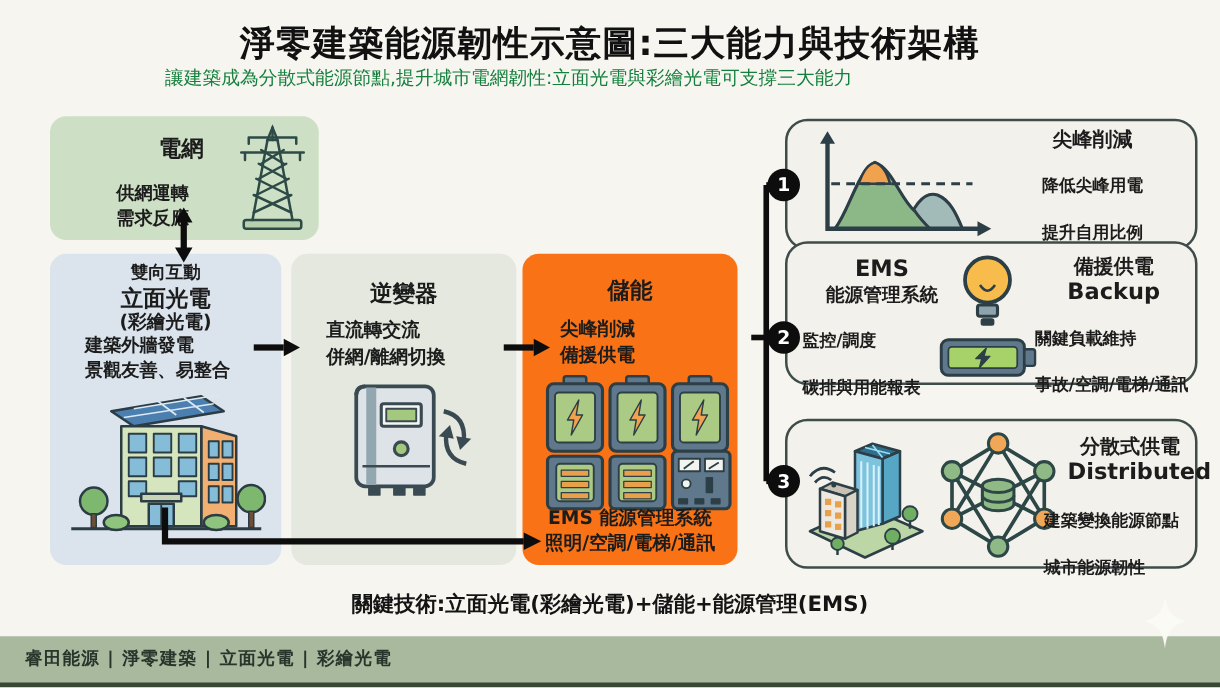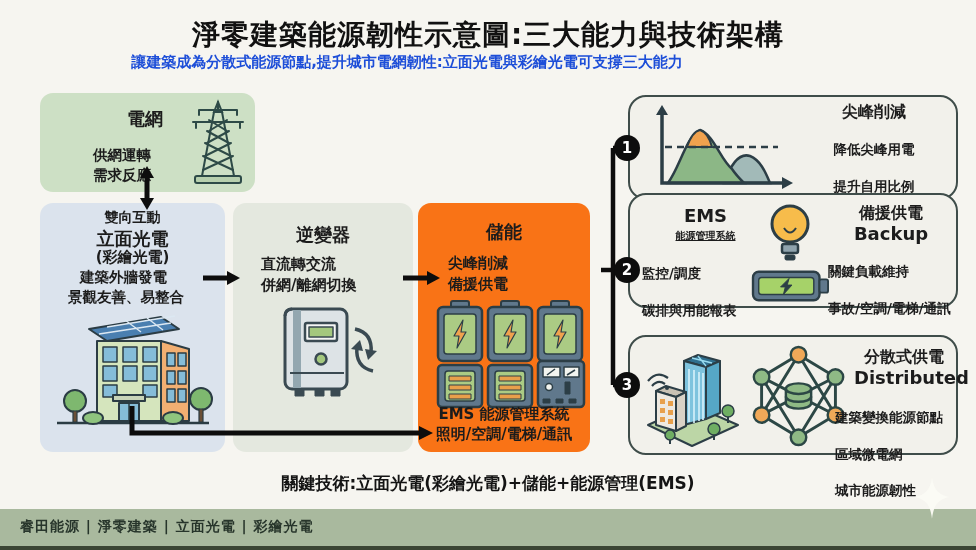--- a/index.html
+++ b/index.html
@@ -4,21 +4,21 @@
 <style>
   html,body{margin:0;padding:0;}
   body{font-family:"DejaVu Sans","Liberation Sans",sans-serif;background:#e9e9e4;}
   #stage{position:relative;width:976px;height:550px;background:#f6f5f0;overflow:hidden;color:#1c1c1c;}
   .abs{position:absolute;}
   .ctr{text-align:center;}
   .bold{font-weight:700;}
 
   
   .main-title{left:0;top:16px;width:976px;text-align:center;font-size:28px;font-weight:800;letter-spacing:1px;color:#111;}
-  .sub-title{left:0;top:53px;width:814px;text-align:center;font-size:15px;font-weight:700;color:#1d4ed8;}
+  .sub-title{left:0;top:53px;width:814px;text-align:center;font-size:15px;font-weight:400;color:#15803d;}
 
   
   .panel{position:absolute;border-radius:13px;}
   .grid-box{left:40px;top:93px;width:215px;height:99px;background:#cde0c5;}
   .pv-box{left:40px;top:203px;width:185px;height:249px;background:#dbe3ed;}
   .inv-box{left:233px;top:203px;width:180px;height:249px;background:#e4e8df;}
   .sto-box{left:418px;top:203px;width:172px;height:249px;background:#f97316;}
 
   .box-title{font-size:18px;font-weight:800;}
   .box-line{font-size:14.5px;font-weight:700;line-height:20px;}
@@ -67,21 +67,21 @@
           <path d="M4 24 L54 24 M7 24 l0 6 M51 24 l0 6 M29 4 L29 14"></path>
         </g>
       </svg>
     </span>
   </div>
 
   <div class="panel pv-box">
     <div class="abs bold ctr" style="left:0;top:6px;width:100%;font-size:14px;">雙向互動</div>
     <div class="abs box-title ctr" style="left:0;top:24px;width:100%;">立面光電</div>
     <div class="abs bold ctr" style="left:0;top:45px;width:100%;font-size:15px;">(彩繪光電)</div>
-    <div class="abs box-line" style="left:28px;top:64px;margin-left:12px;">建築外牆發電</div>
+    <div class="abs box-line" style="left:28px;top:64px;">建築外牆發電</div>
     <div class="abs box-line" style="left:28px;top:84px;">景觀友善、易整合</div>
     <span class="abs" style="left:13px;top:102px;">
       <svg width="160" height="126" viewBox="0 0 160 126">
         <g stroke="#2b3c44" stroke-width="2" stroke-linejoin="round">
           <line x1="4" y1="118" x2="156" y2="118" stroke-width="2.5"></line>
           <polygon points="36,24 108,12 126,24 54,36" fill="#4a7fb0"></polygon>
           <path d="M54 22 L122 11 M46 29 L118 18 M72 15 L88 27 M94 13 L110 25" stroke="#dce8f2" stroke-width="1.4" fill="none"></path>
           <polygon points="108,36 136,44 136,116 108,116" fill="#f2af72"></polygon>
           <rect x="44" y="36" width="64" height="80" fill="#d5e5bd"></rect>
           <g fill="#85bcd8" stroke-width="1.5">
@@ -217,21 +217,21 @@
       <div class="cap-title">尖峰削減</div>
       <div class="cap-line">降低尖峰用電</div>
       <div class="cap-line">提升自用比例</div>
       <div class="cap-line">緩解電網壓力</div>
     </div>
   </div>
 
   <div class="cap-box cap2">
     <div class="abs" style="left:8px;top:10px;width:135px;">
       <div class="cap-en ctr">EMS</div>
-      <div class="cap-title ctr" style="font-size:10px;text-decoration:underline;">能源管理系統</div>
+      <div class="cap-title ctr" style="font-size:15px;">能源管理系統</div>
       <div class="cap-line" style="padding-left:4px;">監控/調度</div>
       <div class="cap-line" style="padding-left:4px;">碳排與用能報表</div>
     </div>
     <span class="abs" style="left:132px;top:7px;">
       <svg width="56" height="64" viewBox="0 0 56 64">
         <g stroke="#2c3e46" stroke-linejoin="round" fill="none">
           <circle cx="28" cy="22" r="18" fill="#f7bc4b" stroke-width="3"></circle>
           <path d="M22 26 q6 9 12 0" stroke-width="2"></path>
           <rect x="20" y="42" width="16" height="9" rx="2" fill="#8fa3ad" stroke-width="2.5"></rect>
           <rect x="23" y="53" width="10" height="5" rx="1.5" fill="#2c3e46"></rect>
@@ -308,21 +308,20 @@
           <circle cx="52" cy="95" r="8" fill="#8fba85"></circle>
         </g>
       </svg>
     </span>
     <div class="abs" style="left:224px;top:10px;width:100px;">
       <div class="cap-title ctr">分散式供電</div>
       <div class="cap-en ctr">Distributed</div>
     </div>
     <div class="abs" style="left:205px;top:53px;width:122px;">
       <div class="cap-line">建築變換能源節點</div>
-      <div class="cap-line">區域微電網</div>
       <div class="cap-line">城市能源韌性</div>
     </div>
   </div>
 
   <svg class="overlay" width="976" height="550" viewBox="0 0 976 550">
     <g stroke="#0d0d0d" fill="#0d0d0d">
 
       <line x1="147" y1="176" x2="147" y2="200" stroke-width="5"></line>
       <polygon points="140,178 154,178 147,166" stroke="none"></polygon>
       <polygon points="140,198 154,198 147,210" stroke="none"></polygon>

